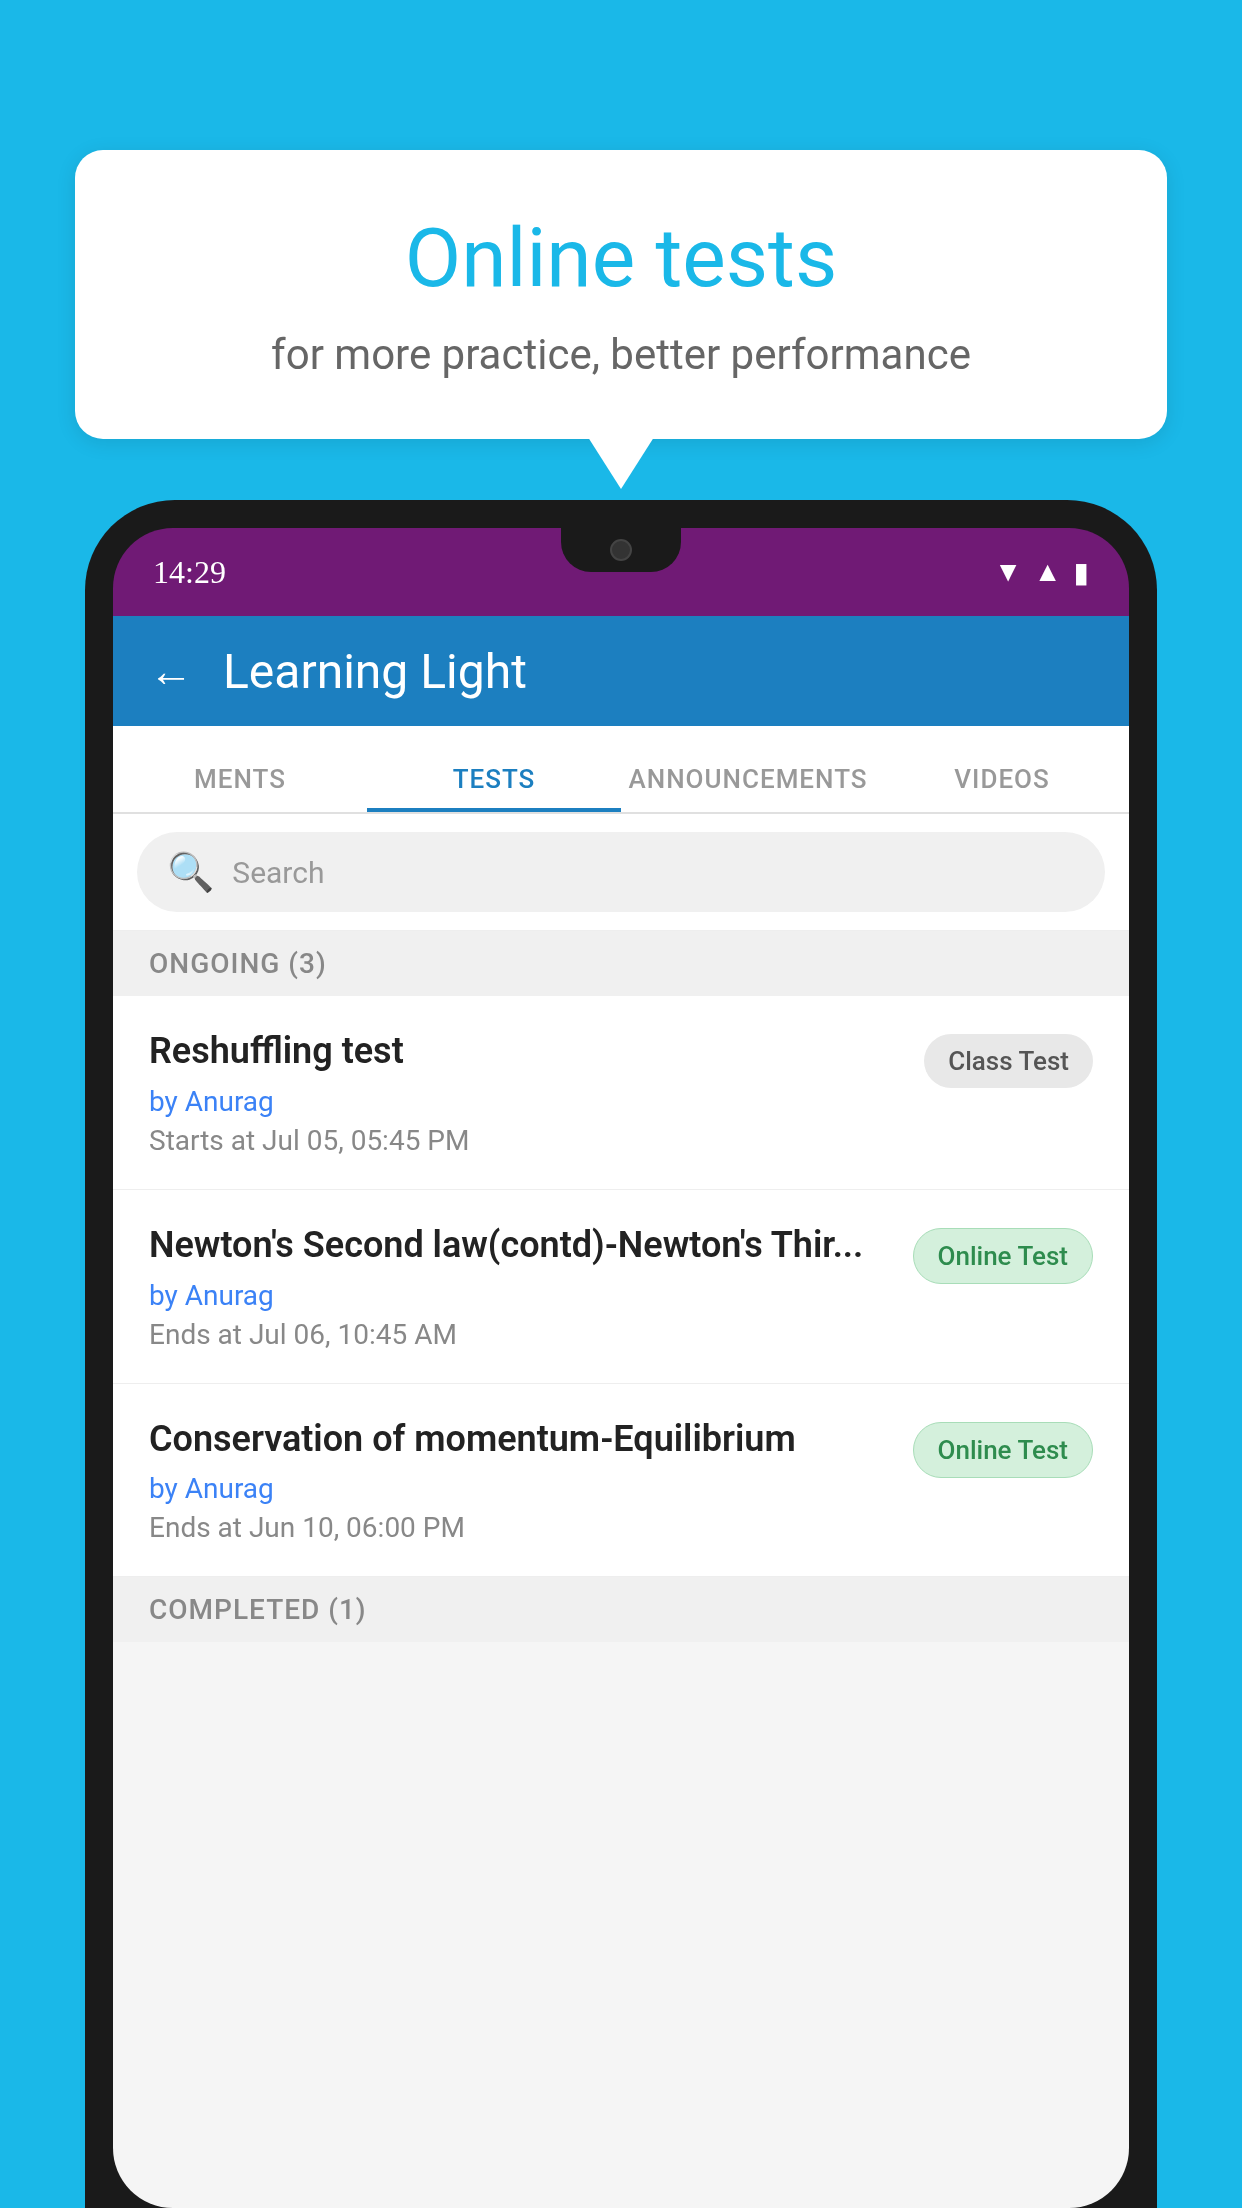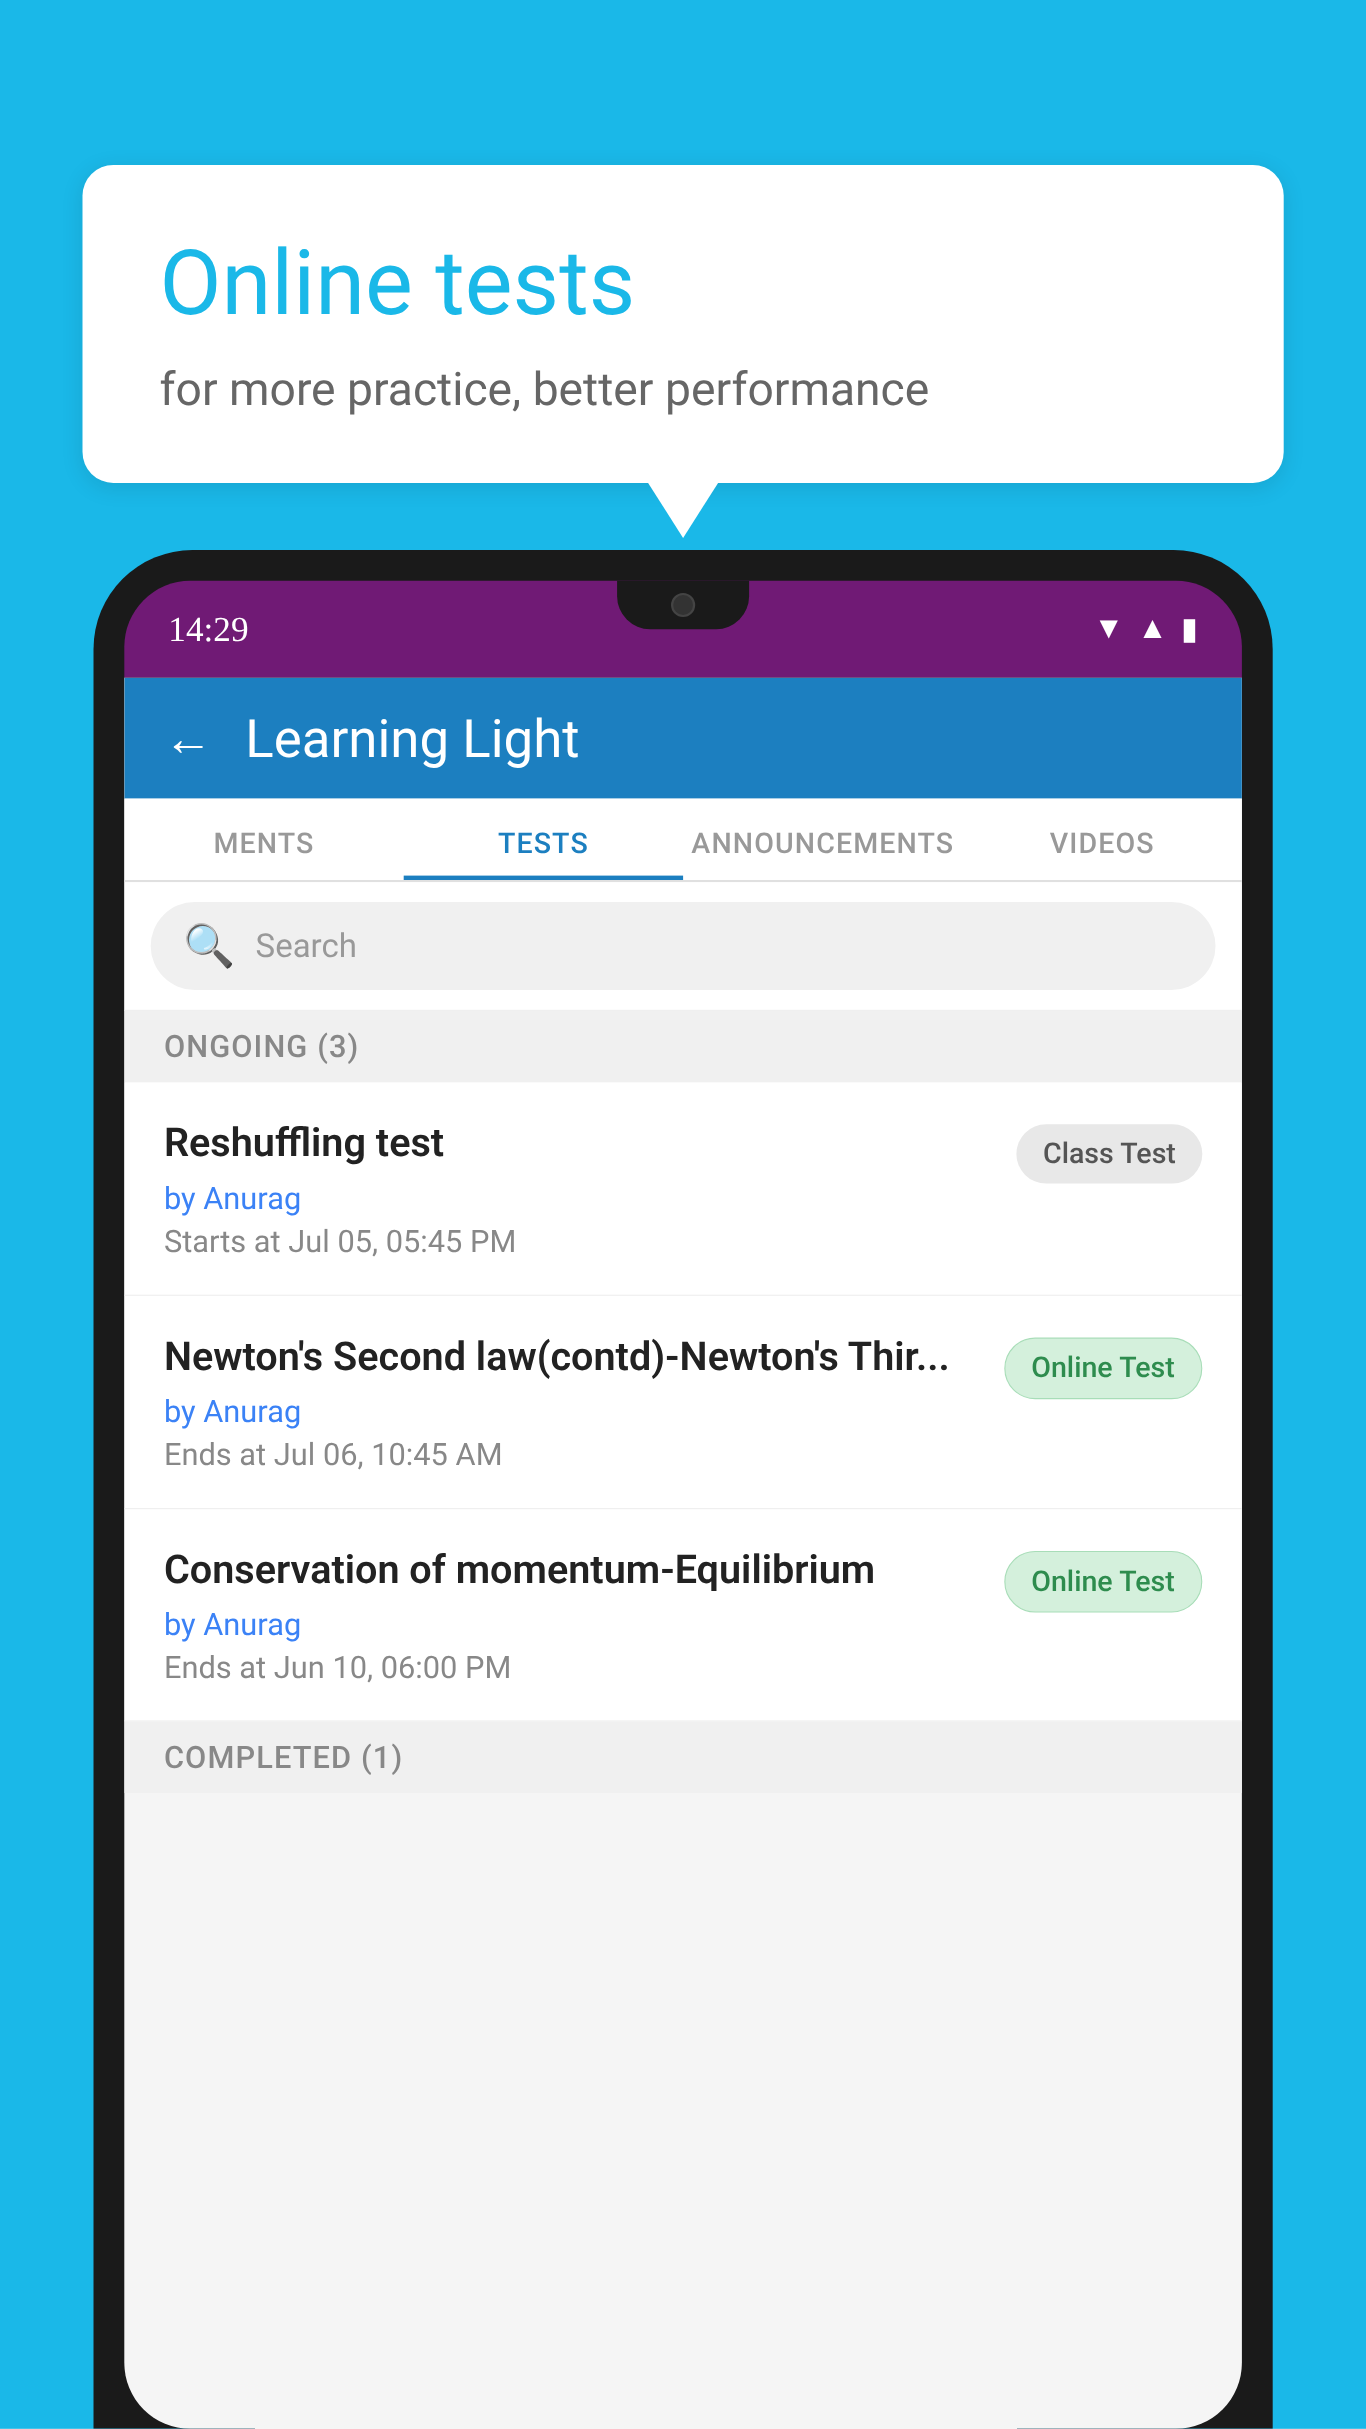--- a/index.html
+++ b/index.html
@@ -23,21 +23,21 @@
       display: flex;
       flex-direction: column;
       align-items: center;
     }
 
     .speech-bubble {
       background: white;
       border-radius: 28px;
       padding: 60px 70px;
       width: 100%;
-      text-align: left;
+      text-align: center;
       box-shadow: 0 4px 20px rgba(0,0,0,0.1);
       position: relative;
     }
 
     .speech-bubble::after {
       content: '';
       position: absolute;
       bottom: -50px;
       left: 50%;
       transform: translateX(-50%);
@@ -159,21 +159,21 @@
       color: white;
       font-size: 48px;
       font-weight: 400;
     }
 
     
     .tabs-bar {
       background: white;
       display: flex;
       border-bottom: 2px solid #e0e0e0;
-      height: 76px;
+      height: 88px;
       align-items: flex-end;
     }
 
     .tab-item {
       flex: 1;
       text-align: center;
       padding-bottom: 18px;
       font-size: 26px;
       font-weight: 500;
       color: #999;

